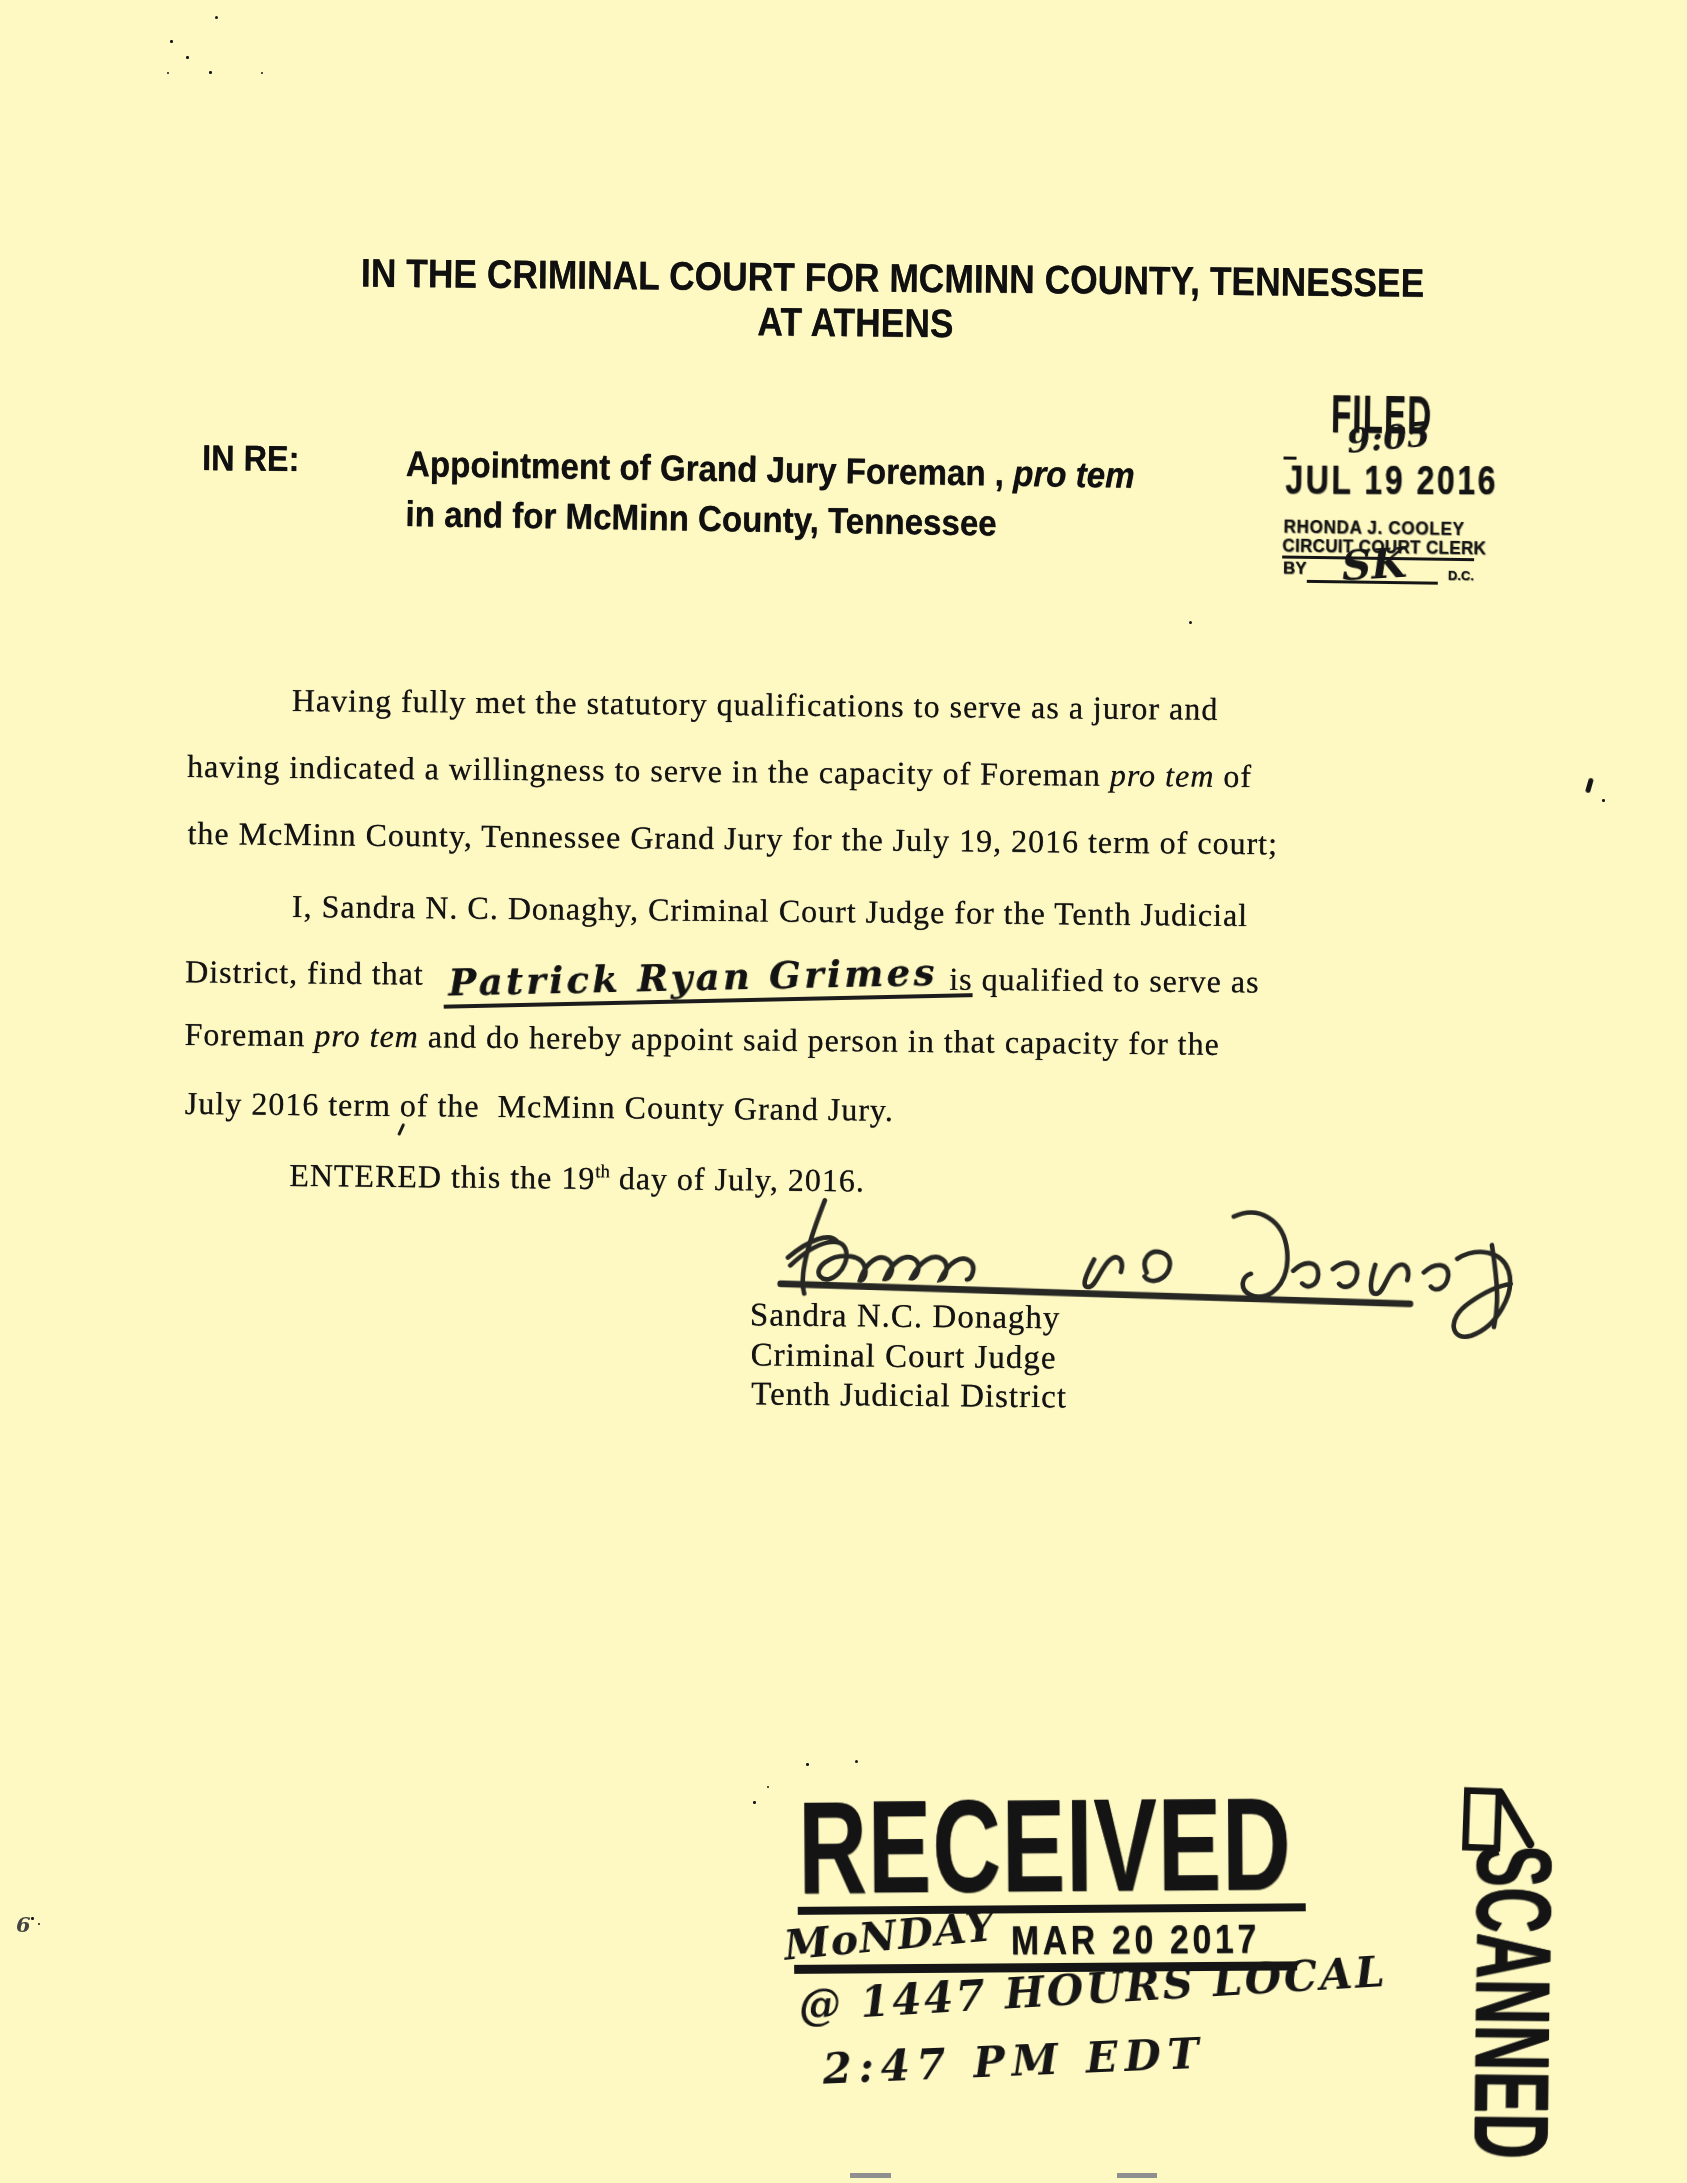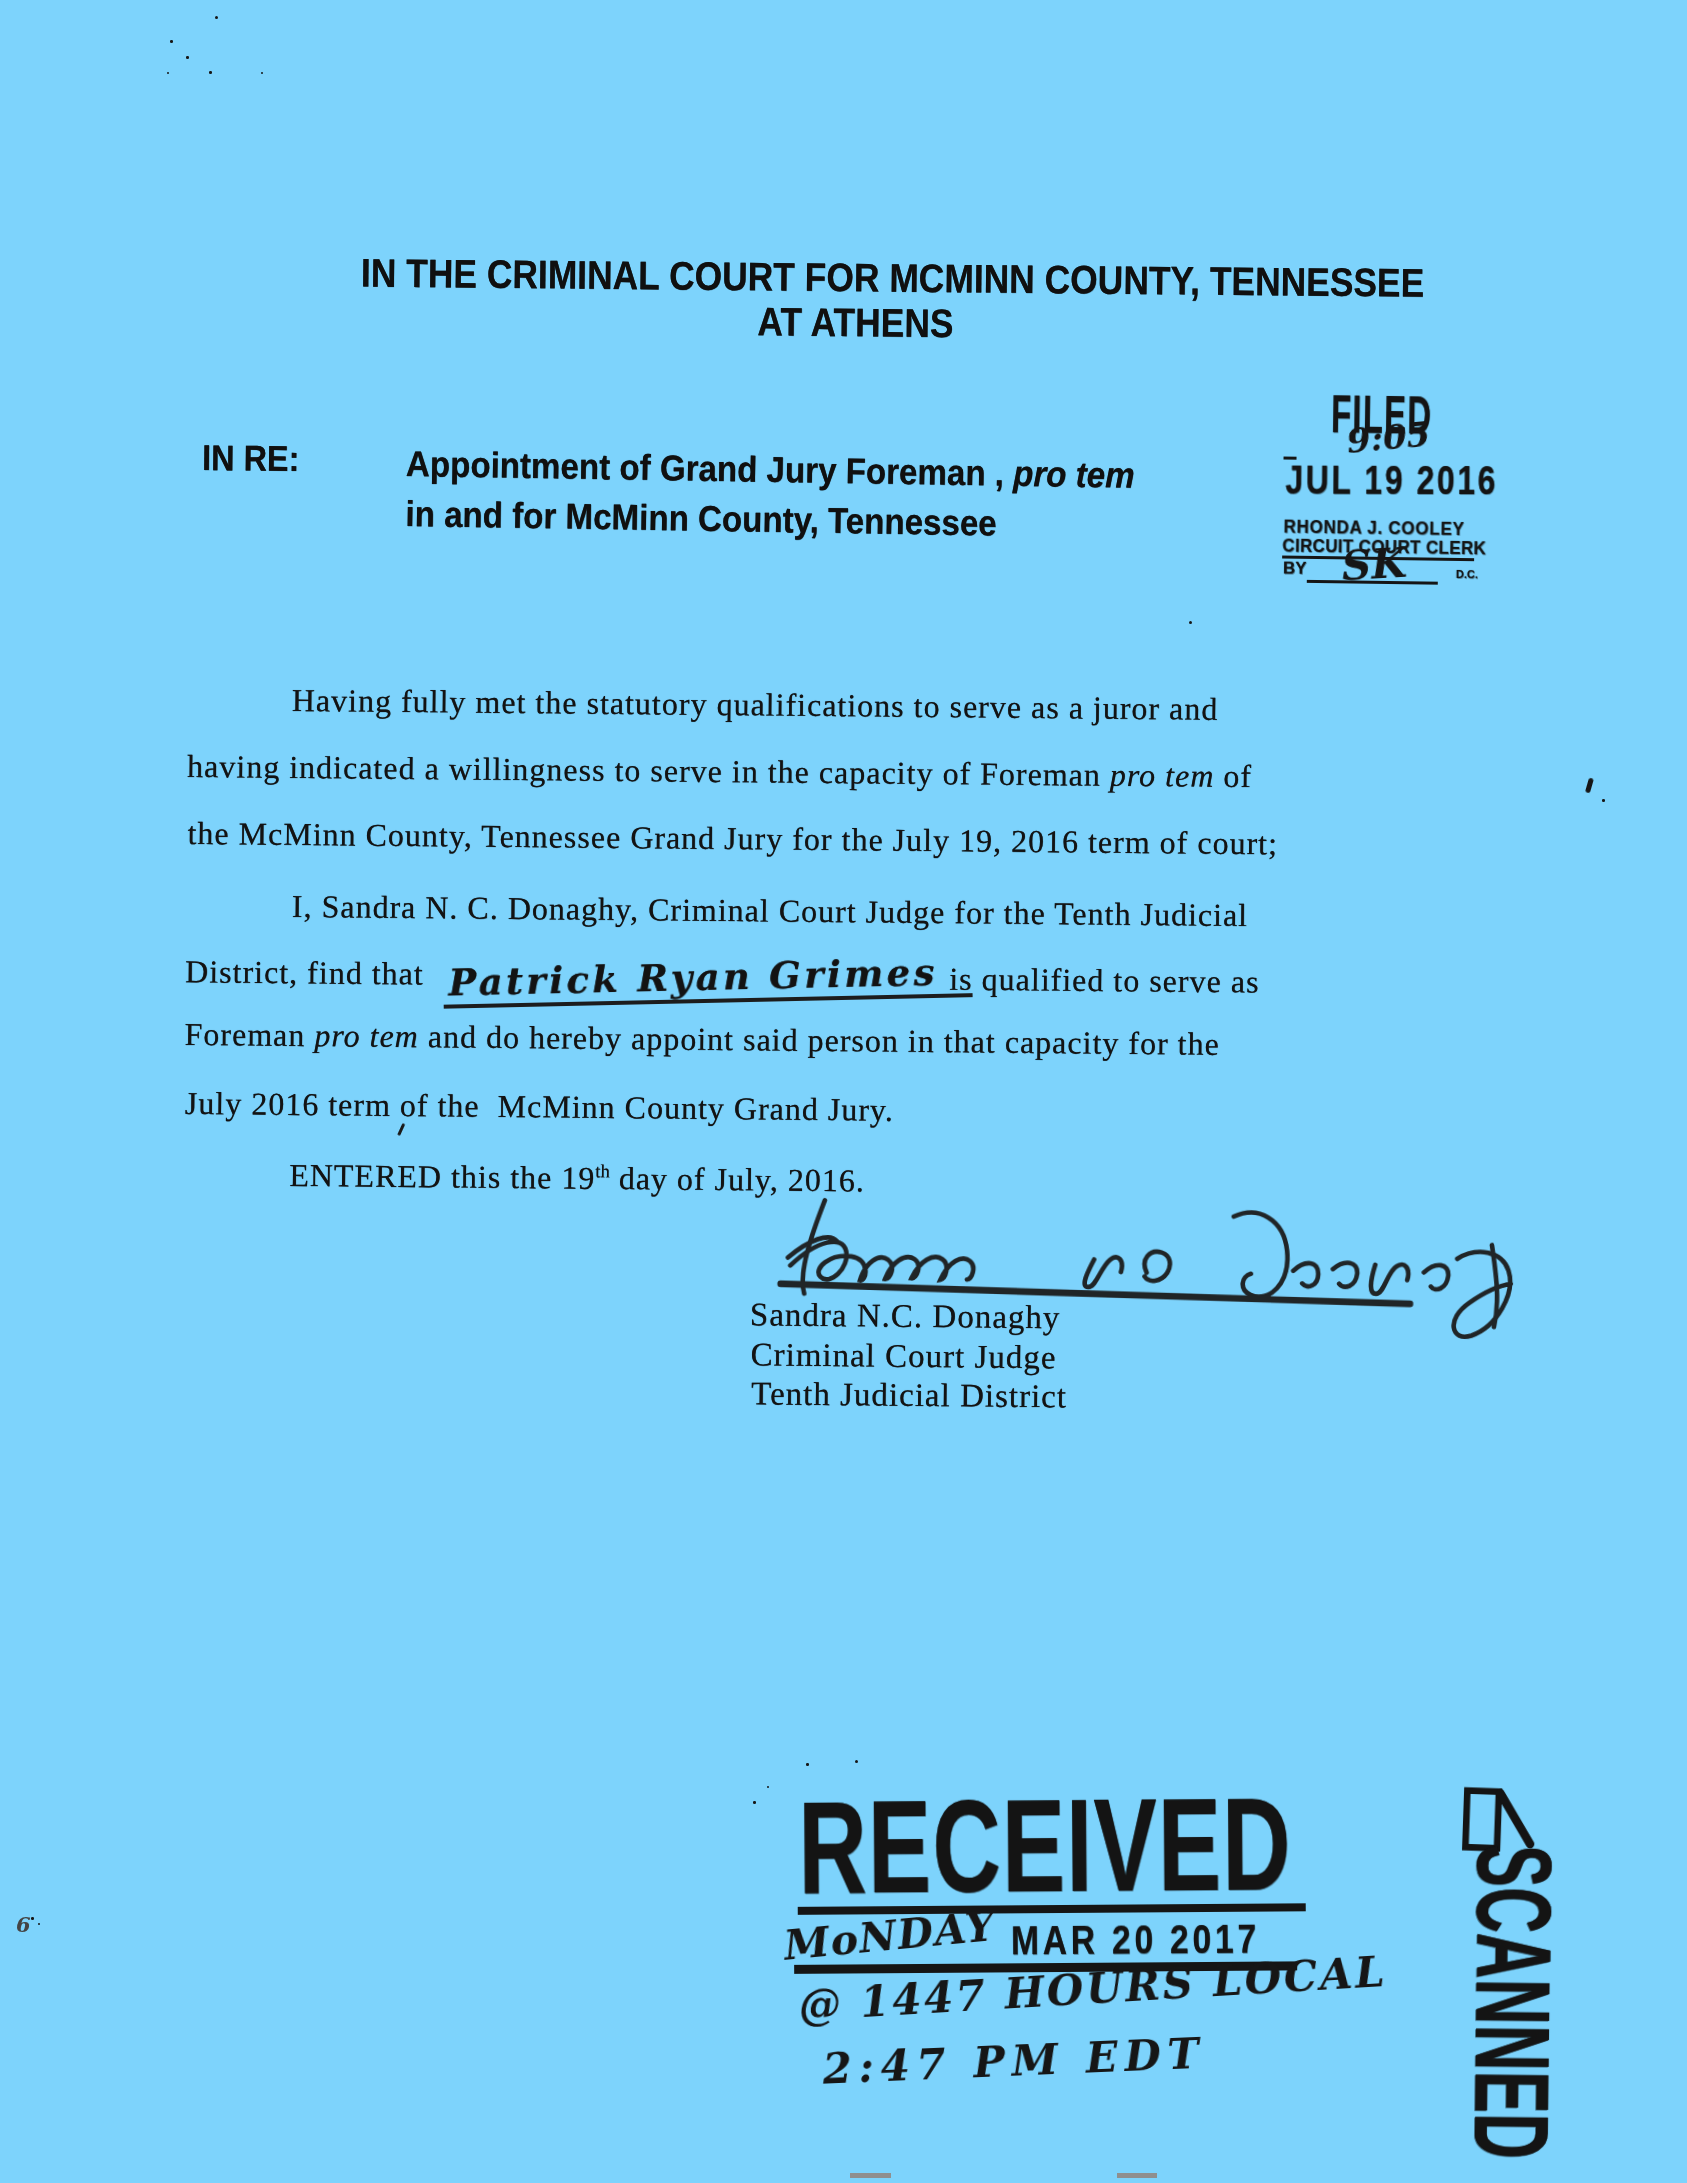--- a/index.html
+++ b/index.html
@@ -1,16 +1,16 @@
 <!DOCTYPE html>
 <html style="font-size:10.6px"><head>
 <meta charset="utf-8">
 <style>
   html,body{margin:0;padding:0;background:#e8e8e8;}
-  #page{position:relative;width:1687px;height:2183px;background:#7dd3fc;overflow:hidden;
+  #page{position:relative;width:1687px;height:2183px;background:#fef9c3;overflow:hidden;
         font-family:"Liberation Serif",serif;color:#121212;}
   
   .line{position:absolute;white-space:pre;font-family:"Liberation Serif",serif;
         font-size:32px;letter-spacing:1px;color:#131313;
         text-shadow:0 0 0.7px rgba(0,0,0,.55), 0.3px 0.3px 0 rgba(0,0,0,.25);}
   .seg-i{font-style:italic;}
   .seg-sup{vertical-align:super;font-size:58%;letter-spacing:0;}
   .seg-hand{display:inline-block;font-family:"DejaVu Serif",serif;font-style:italic;font-weight:bold;
         font-size:37px;letter-spacing:3.3px;border-bottom:4px solid #1c1c1c;
         transform:rotate(-1.8deg);padding:0 34px 0 5.3px;margin:0 -22.5px 0 10.6px;
@@ -85,21 +85,21 @@
     <div class="stamp" style="left:50px;top:0;font-size:53px;letter-spacing:2px;transform:scaleX(0.62);">FILED</div>
     <div class="hand" style="left:64px;top:38px;font-size:34px;transform:rotate(-6deg);">9:05</div>
     <div class="bar" style="left:2.6px;top:74px;width:13.2px;height:3.3px;"></div>
     <div class="stamp" style="left:5.3px;top:74px;font-size:41px;letter-spacing:3.3px;transform:scaleX(0.78) rotate(-0.5deg);">JUL 19 2016</div>
     <div class="stamp" style="left:4px;top:134px;font-size:18px;letter-spacing:0.7px;transform:scaleX(0.95);">RHONDA J. COOLEY</div>
     <div class="stamp" style="left:3.3px;top:153px;font-size:18px;letter-spacing:0.3px;transform:scaleX(0.95);">CIRCUIT COURT CLERK</div>
     <div class="bar" style="left:2.6px;top:173px;width:192px;height:2.6px;"></div>
     <div class="stamp" style="left:4px;top:176px;font-size:17px;">BY</div>
     <div class="hand" style="left:61px;top:159px;font-size:41px;transform:rotate(-4deg);">SK</div>
     <div class="bar" style="left:28px;top:197px;width:131px;height:3.3px;"></div>
-    <div class="stamp" style="left:177px;top:183px;font-size:11px;">D.C.</div>
+    <div class="stamp" style="left:169px;top:183px;font-size:13px;">D.C.</div>
   </div>
 
   <div style="position:absolute;left:791px;top:1780px;width:543px;height:331px;transform:rotate(-0.4deg);">
     <div class="stamp" style="left:8px;top:0;font-size:132px;line-height:1;letter-spacing:1.3px;transform:scaleX(0.72);">RECEIVED</div>
     <div class="bar" style="left:6.6px;top:125px;width:508px;height:8px;"></div>
     <div class="hand" style="left:-9.3px;top:140px;font-size:41px;letter-spacing:1.3px;transform:rotate(-5deg);">MoNDAY</div>
     <div class="stamp" style="left:220px;top:137px;font-size:41px;letter-spacing:4.6px;transform:scaleX(0.82);">MAR 20 2017</div>
     <div class="bar" style="left:2.6px;top:183px;width:503px;height:8.6px;"></div>
     <div class="hand" style="left:6px;top:200px;font-size:42px;letter-spacing:2.6px;transform:rotate(-3deg);">@ 1447 HOURS LOCAL</div>
     <div class="hand" style="left:30px;top:263px;font-size:42px;letter-spacing:6.6px;transform:rotate(-2deg);">2:47 PM EDT</div>

